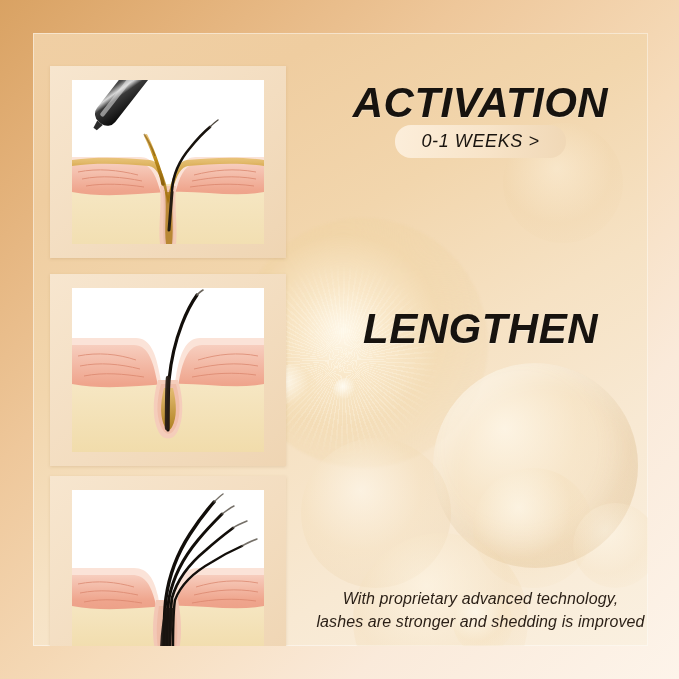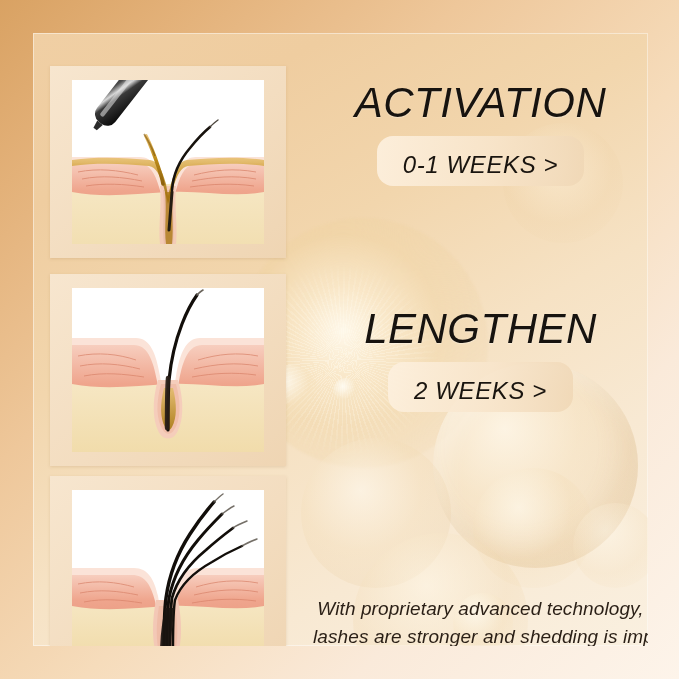--- a/index.html
+++ b/index.html
@@ -112,44 +112,44 @@
   
   .steps{position:absolute;left:280px;top:0;width:335px;height:613px;}
   .step{position:absolute;left:0;width:335px;text-align:center;}
   .step.s1{top:48px;}
   .step.s2{top:274px;}
   .step.s3{top:465px;}
 
   .step-title{
     margin:0;
     font-family:"Liberation Sans", sans-serif;
-    font-weight:400;font-style:italic;
+    font-weight:700;font-style:italic;
     font-size:42px;line-height:1.04;letter-spacing:.5px;
     color:#17130f;
     text-shadow:0 1px 1px rgba(255,255,255,.35);
   }
   .badge{
-    display:inline-block;margin-top:11px;
-    padding:16px 26px 7px 26px;
+    display:inline-block;
+    padding:6px 26px 7px 26px;
     border-radius:16px;
     background:linear-gradient(100deg,
         rgba(253,240,222,.93) 0%,
         rgba(248,229,203,.90) 55%,
         rgba(239,214,180,.82) 100%);
     font-family:"Liberation Sans", sans-serif;
     font-style:italic;font-weight:400;
-    font-size:24px;line-height:1.12;letter-spacing:.6px;
+    font-size:18px;line-height:1.12;letter-spacing:.6px;
     color:#19140f;white-space:nowrap;
   }
   .tagline{
     position:absolute;left:0;top:89px;width:335px;
     font-family:"Liberation Sans", sans-serif;
     font-style:italic;font-weight:400;
-    font-size:19px;line-height:1.45;letter-spacing:.1px;
-    color:#2a1f16;text-align:center;margin-top:8px;
+    font-size:16px;line-height:1.45;letter-spacing:.1px;
+    color:#2a1f16;text-align:center;
   }
   .tagline span{display:block;white-space:nowrap;}
 </style>
 </head>
 <body>
 
 <div class="poster">
 
   <div class="inner">
 
@@ -335,21 +335,20 @@
 
     <div class="steps">
 
       <div class="step s1">
         <h2 class="step-title">ACTIVATION</h2>
         <div class="badge">0-1 WEEKS &gt;</div>
       </div>
 
       <div class="step s2">
         <h2 class="step-title">LENGTHEN</h2>
-        <div class="badge">2 WEEKS &gt;</div>
       </div>
 
       <div class="step s3">
         <div class="tagline">
           <span>With proprietary advanced technology,</span>
           <span>lashes are stronger and shedding is improved</span>
         </div>
       </div>
     </div>
 

